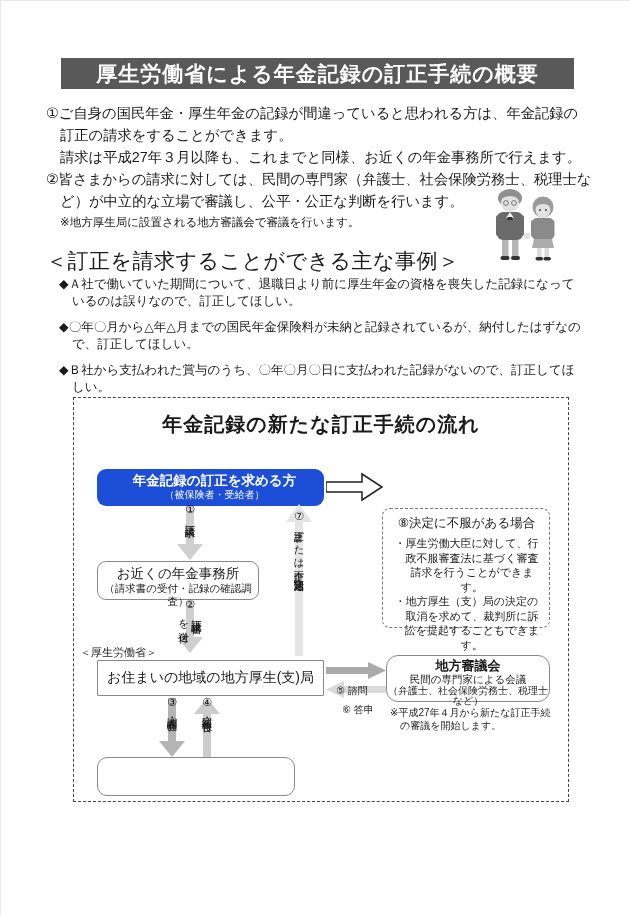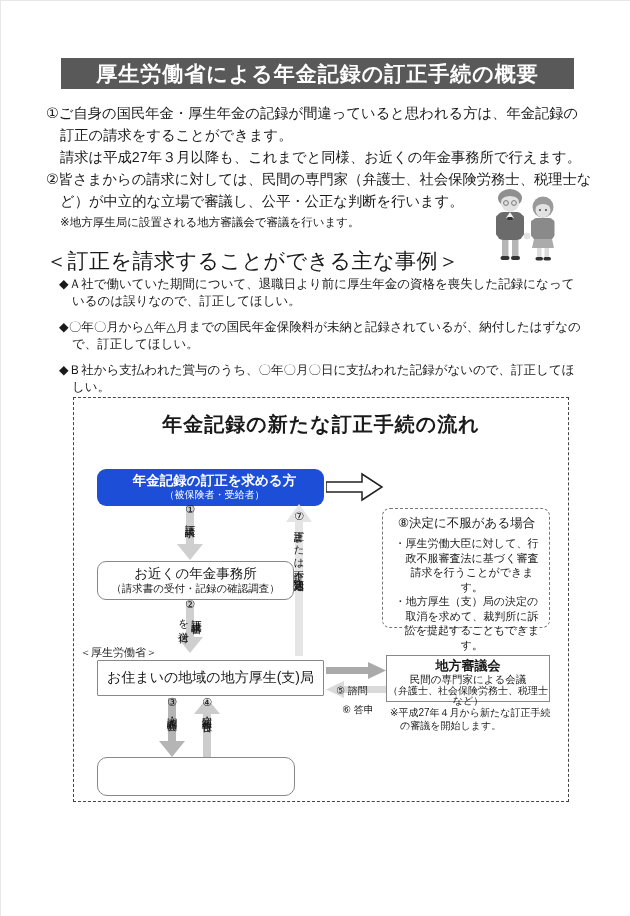--- a/index.html
+++ b/index.html
@@ -28,30 +28,30 @@
 
   
   .cases-heading{position:absolute;left:45px;top:246px;font-size:21px;font-weight:normal;letter-spacing:.5px;}
   .case-list{position:absolute;left:58px;top:275px;width:524px;font-size:12.5px;line-height:17px;}
   .case-item{margin:0 0 9px 0;padding-left:13px;text-indent:-13px;}
 
   
   .flow-frame{position:absolute;left:72px;top:396px;width:494px;height:403px;border:1px dashed #444;background:#ffffff;}
   .flow-title{position:absolute;left:0;top:13px;width:100%;text-align:center;font-size:20px;font-weight:bold;letter-spacing:1px;}
 
-  .fbox{position:absolute;box-sizing:border-box;background:#fff;text-align:center;}
+  .fbox{position:absolute;box-sizing:border-box;background:#fff;text-align:center;border-radius:12px;}
   .requester-box{left:23px;top:71px;width:227px;height:37px;background:#1d4ed8;color:#fff;border-radius:9px;padding-top:3px;padding-left:8px;}
   .requester-box .l1{font-size:13.5px;font-weight:bold;line-height:17px;}
   .requester-box .l2{font-size:10px;line-height:12px;}
 
   .appeal-box{left:308px;top:66px;width:168px;height:120px;border:1px dashed #777;border-radius:8px;padding:6px 6px 16px 7px;text-align:center;margin-top:44px;}
   .appeal-box .ah{font-size:12.5px;margin-bottom:4px;}
   .appeal-box .ab{font-size:11px;line-height:14.5px;padding-left:11px;text-indent:-11px;}
 
-  .office-box{left:23px;top:163px;width:197px;height:39px;border:1px solid #888;border-radius:9px;padding-top:3px;}
+  .office-box{left:23px;top:163px;width:162px;height:39px;border:1px solid #888;border-radius:9px;padding-top:3px;}
   .office-box .l1{font-size:13.5px;line-height:17px;}
   .office-box .l2{font-size:10.5px;line-height:13px;}
 
   .bureau-box{left:23px;top:262px;width:227px;height:36px;border:1px solid #888;border-radius:1px;display:flex;align-items:center;justify-content:center;font-size:14px;}
 
   .council-box{left:312px;top:257px;width:164px;height:47px;border:1px solid #888;padding-top:2px;}
   .council-box .l1{font-size:13px;font-weight:bold;line-height:15px;}
   .council-box .l2{font-size:10.5px;line-height:13px;}
   .council-box .l3{font-size:10px;line-height:10px;}
 

